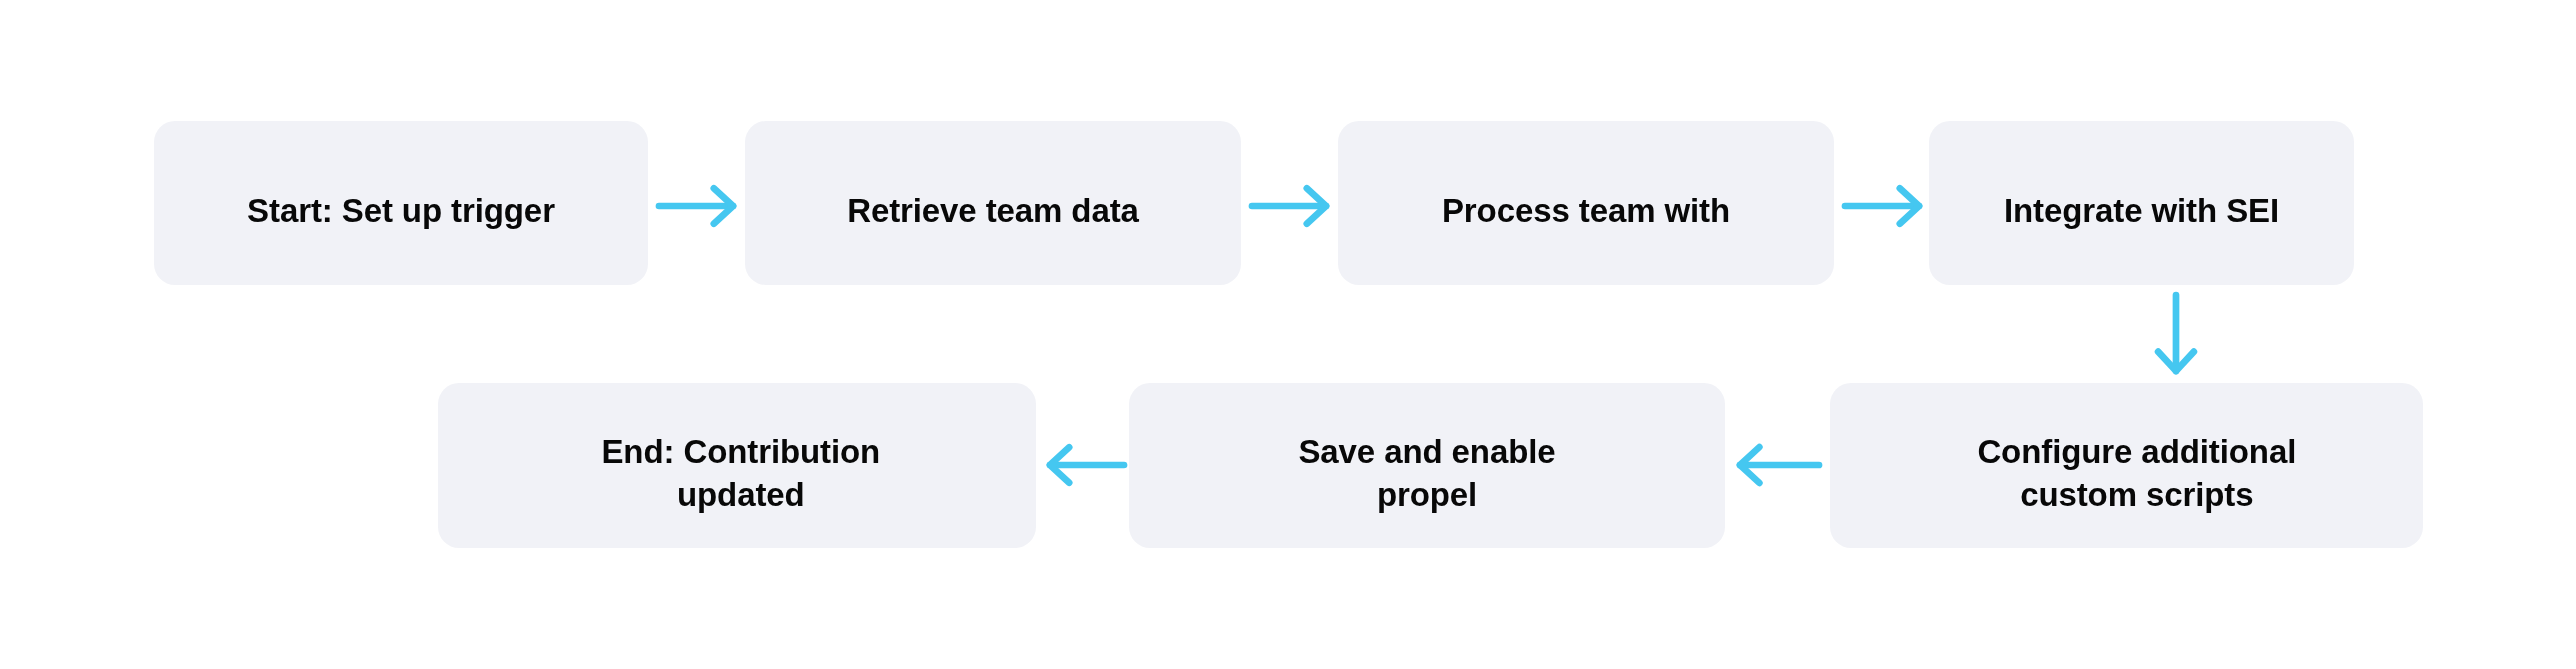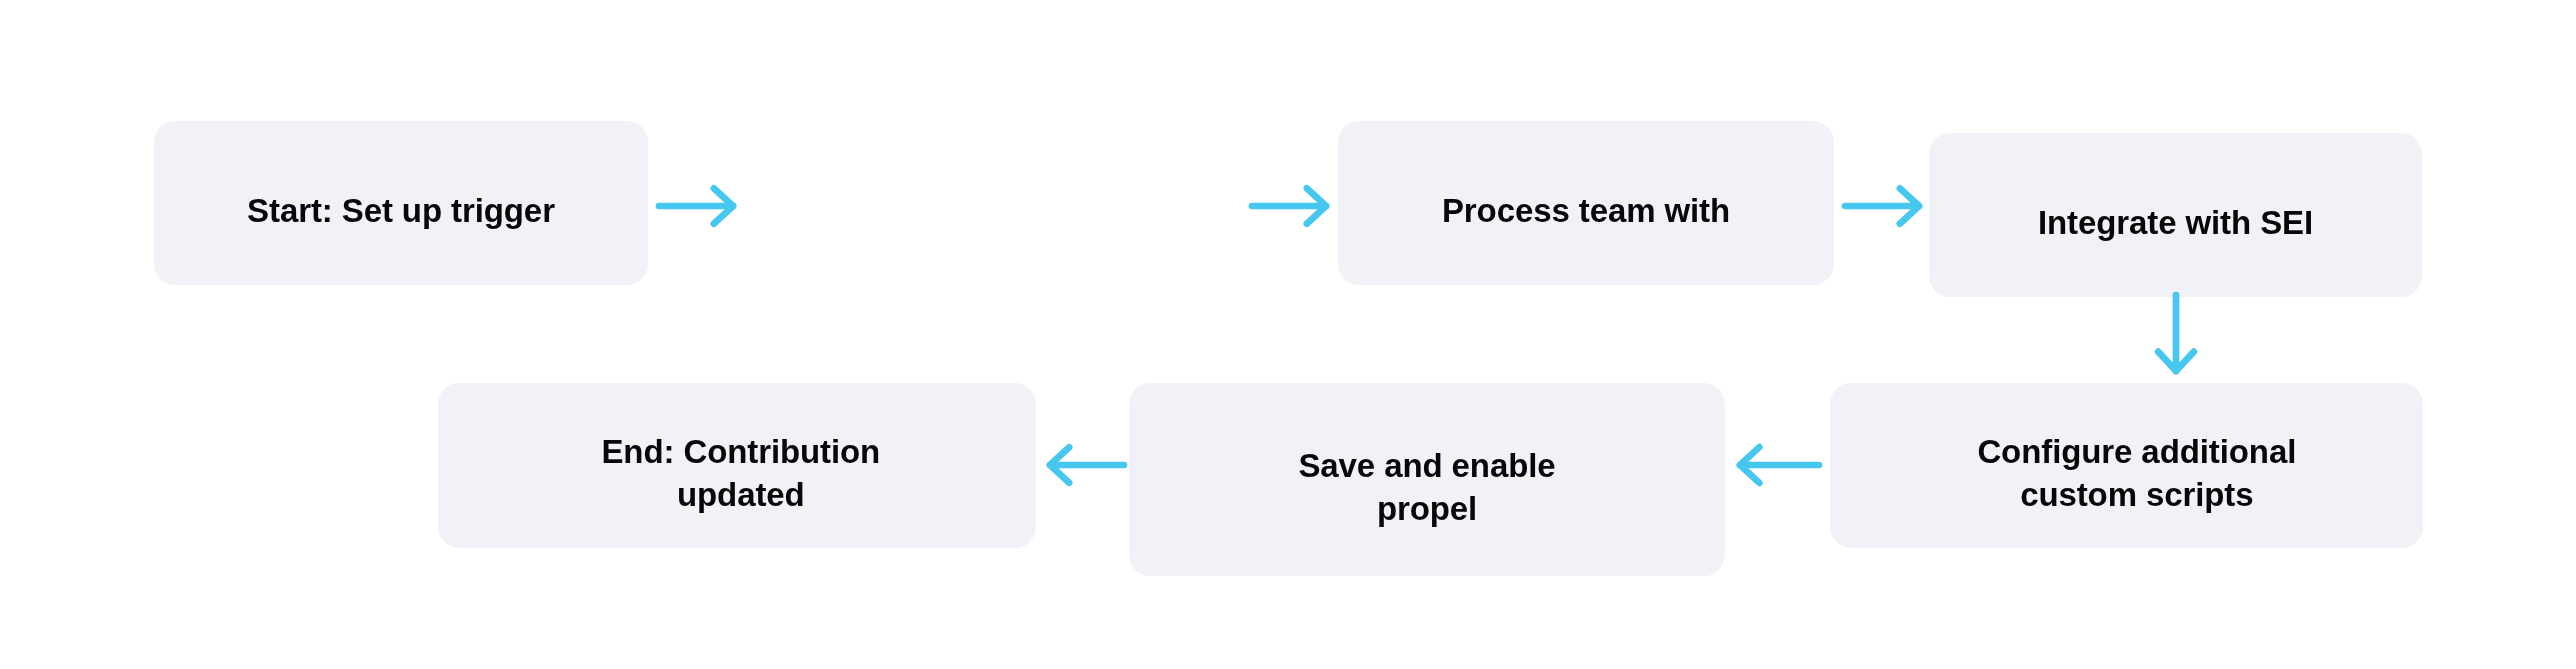--- a/index.html
+++ b/index.html
@@ -42,35 +42,38 @@
 </style>
 </head>
 <body>
 
 <div id="canvas">
 
   <div class="node" style="left:154px; top:121px; width:494px; height:164px;">
     <div class="node-label">Start: Set up trigger</div>
   </div>
 
+  <div class="node" style="left:745px; top:121px; width:496px; height:164px;">
+    <div class="node-label">Retrieve team data</div>
+  </div>
 
   <div class="node" style="left:1338px; top:121px; width:496px; height:164px;">
     <div class="node-label">Process team with</div>
   </div>
 
-  <div class="node" style="left:1929px; top:133px; width:493px; height:164px;">
+  <div class="node" style="left:1929px; top:121px; width:425px; height:164px;">
     <div class="node-label">Integrate with SEI</div>
   </div>
 
   <div class="node" style="left:1830px; top:383px; width:593px; height:165px;padding-left:40px;">
     <div class="node-label">Configure additional
 custom scripts</div>
   </div>
 
-  <div class="node" style="left:1129px; top:383px; width:596px; height:193px;">
+  <div class="node" style="left:1129px; top:383px; width:596px; height:165px;">
     <div class="node-label">Save and enable
 propel</div>
   </div>
 
   <div class="node" style="left:438px; top:383px; width:598px; height:165px;padding-left:27px;">
     <div class="node-label">End: Contribution
 updated</div>
   </div>
 
   <div class="arrow" style="left:656px; top:185px; width:83px; height:42px;">

